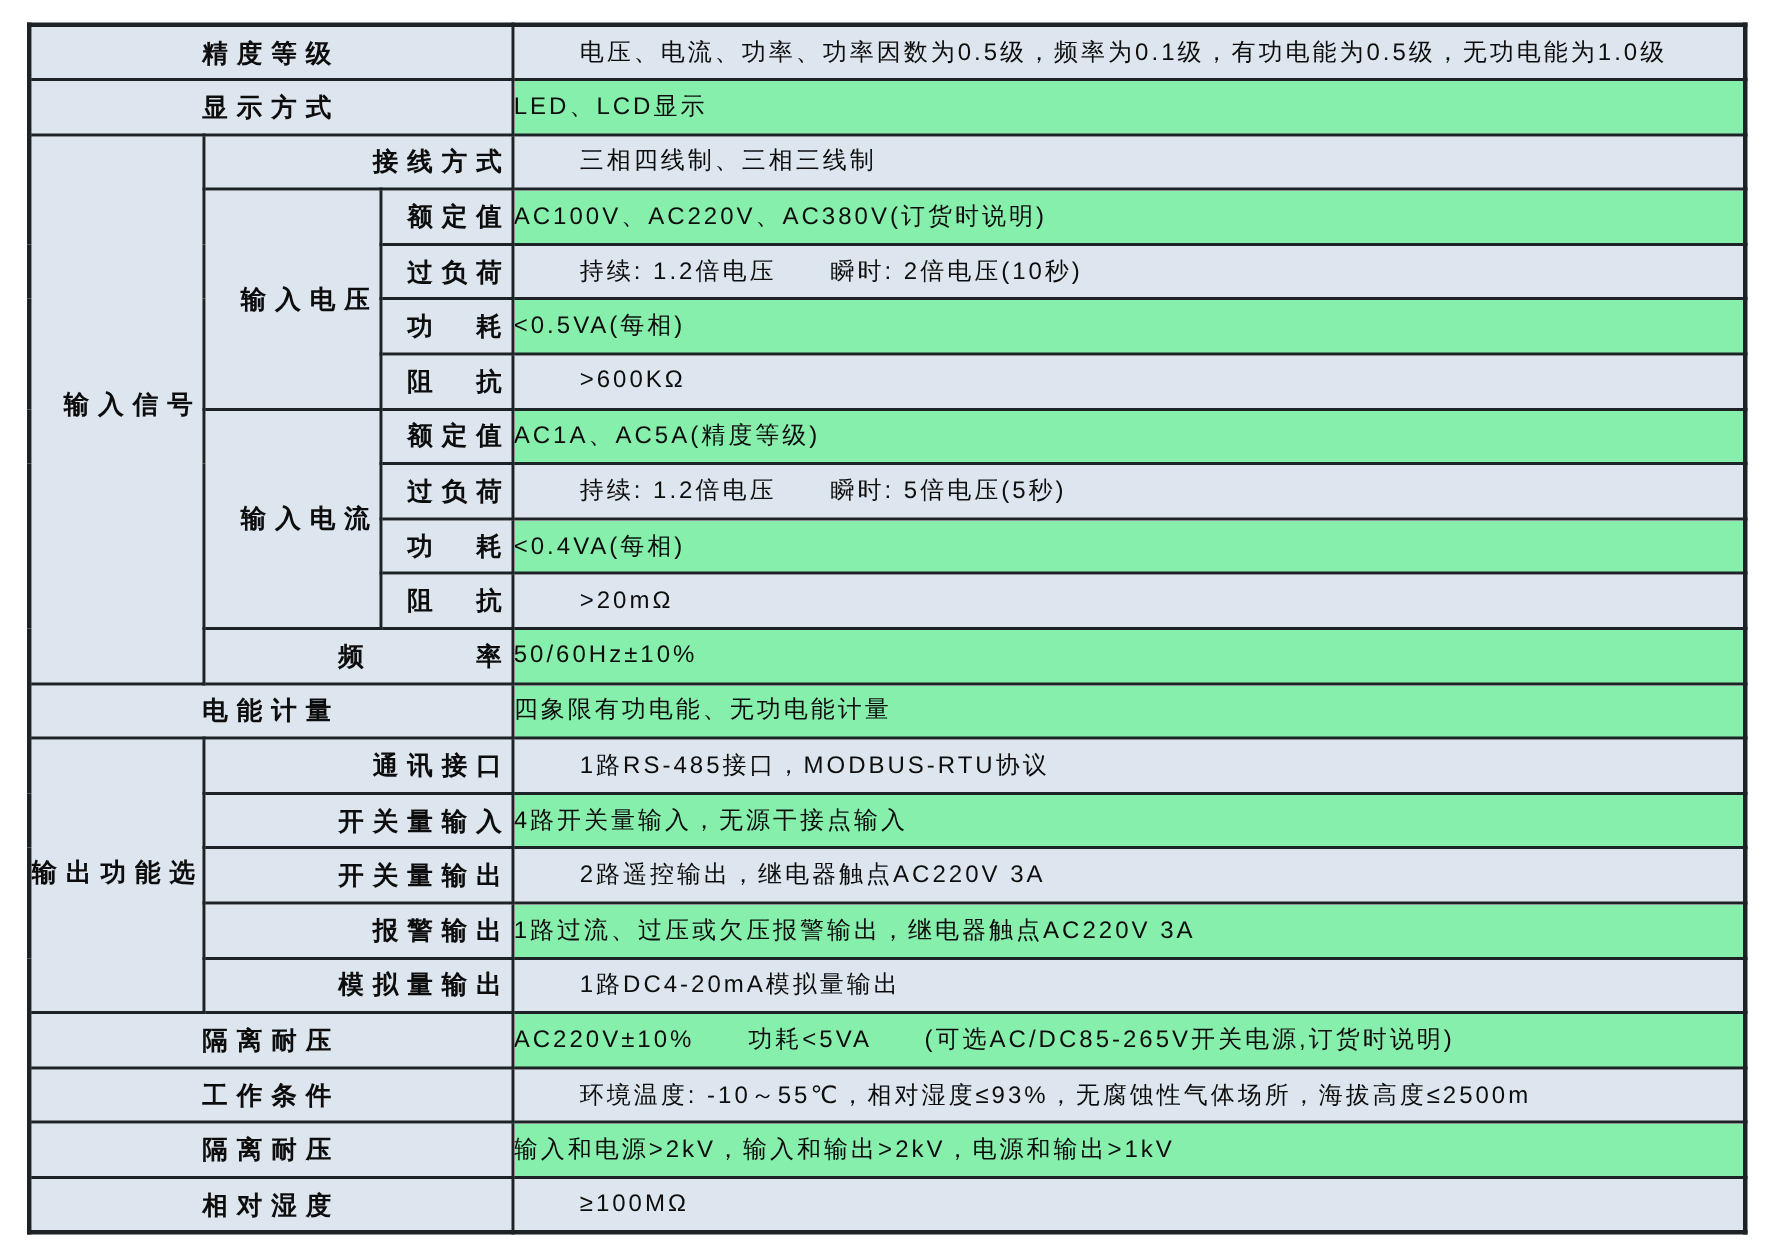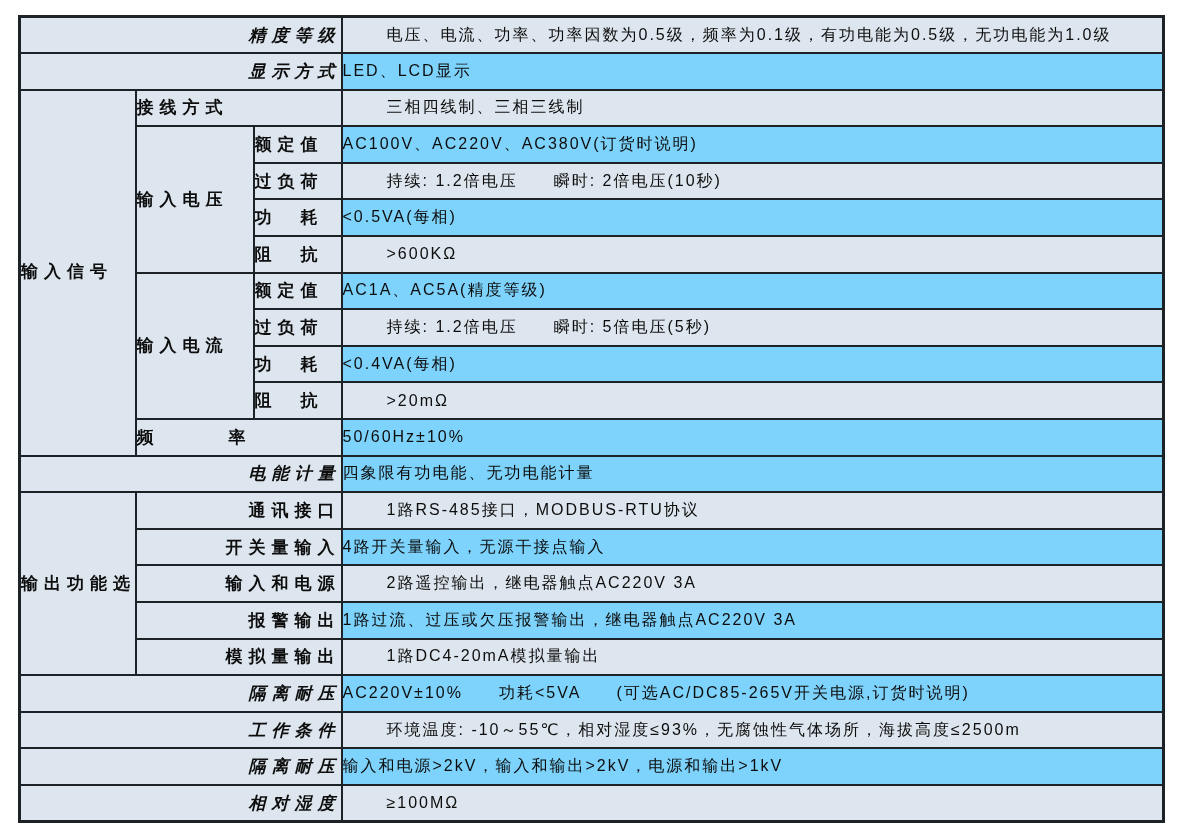--- a/index.html
+++ b/index.html
@@ -32,27 +32,27 @@
     white-space:nowrap;
     padding:0;
   }
   
   td.lab{
     background:var(--tint);
     font-weight:700;
     font-size:17px;
     letter-spacing:6px;
   }
-  td.big{padding-left:26px;text-align:right;font-style:italic;}
-  td.ctr{text-align:left;}
+  td.big{padding-left:26px;text-align:center;}
+  td.ctr{text-align:right;font-family:Liberation Mono, monospace;}
   td.wrap{white-space:normal;line-height:1.55;}
   td.sub{padding-left:12px;text-align:right;}
   
   td.val{
-    background:#7dd3fc;
+    background:#86efac;
     font-size:16px;
     font-weight:400;
     letter-spacing:2px;
     padding-left:9px;
     text-align:left;
   }
   td.val.tint{background:var(--tint);padding-left:44px;}
 </style>
 </head>
 <body>
@@ -131,21 +131,21 @@
   <tr>
     <td class="lab ctr wrap" rowspan="5">输出功能选配</td>
     <td class="lab sub" colspan="2">通讯接口</td>
     <td class="val tint">1路RS-485接口，MODBUS-RTU协议</td>
   </tr>
   <tr>
     <td class="lab sub" colspan="2">开关量输入</td>
     <td class="val">4路开关量输入，无源干接点输入</td>
   </tr>
   <tr>
-    <td class="lab sub" colspan="2">输入和电源</td>
+    <td class="lab sub" colspan="2">开关量输出</td>
     <td class="val tint">2路遥控输出，继电器触点AC220V 3A</td>
   </tr>
   <tr>
     <td class="lab sub" colspan="2">报警输出</td>
     <td class="val">1路过流、过压或欠压报警输出，继电器触点AC220V 3A</td>
   </tr>
   <tr>
     <td class="lab sub" colspan="2">模拟量输出</td>
     <td class="val tint">1路DC4-20mA模拟量输出</td>
   </tr>

